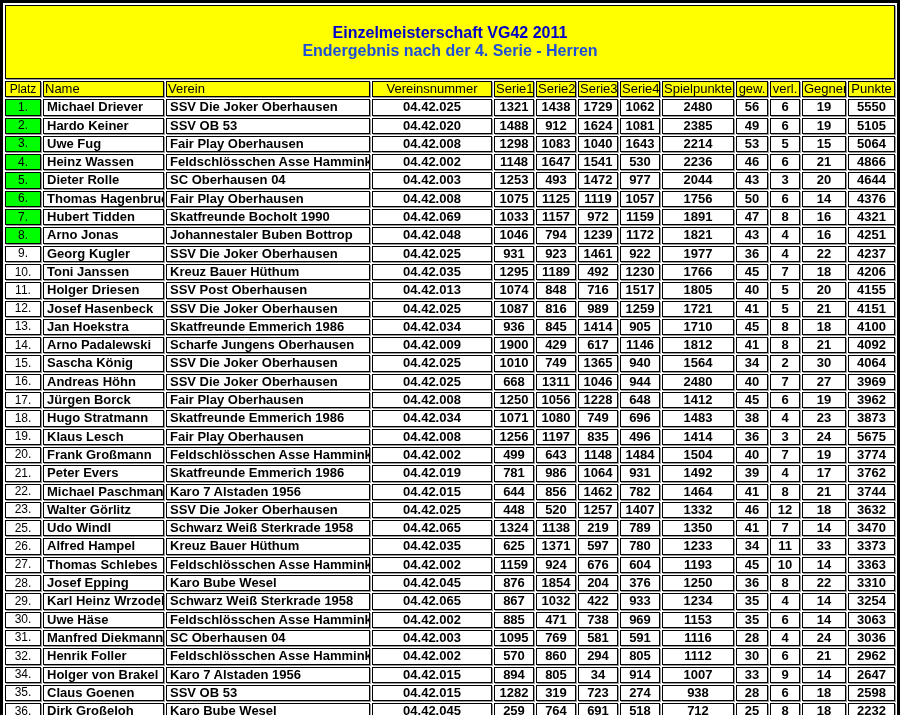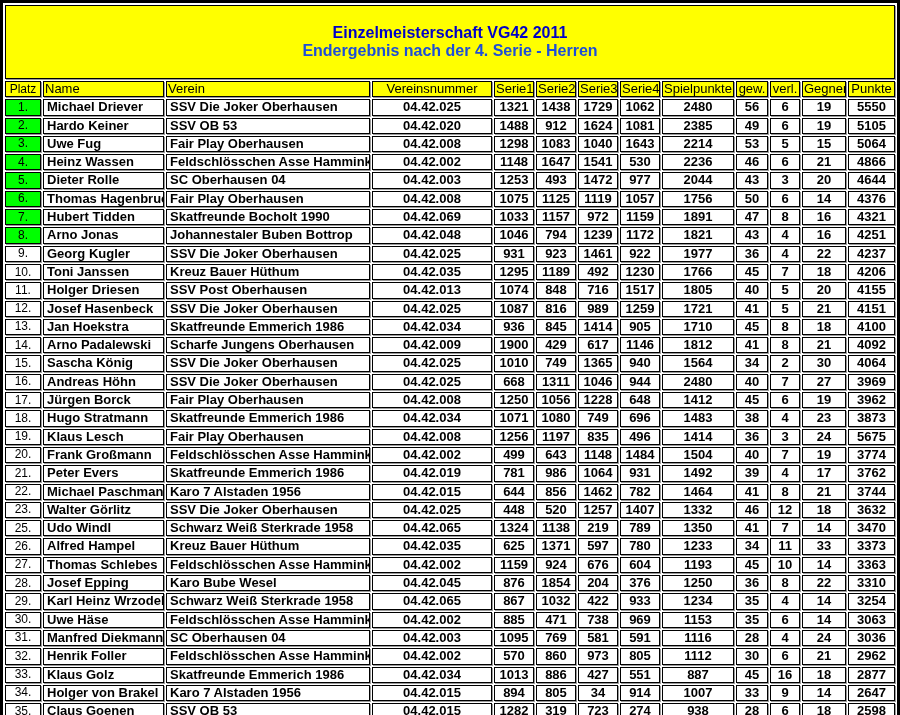--- a/index.html
+++ b/index.html
@@ -553,42 +553,27 @@
         <td class="c11">24</td>
         <td class="c12">3036</td>
       </tr>
       <tr>
         <td class="c0">32.</td>
         <td class="c1">Henrik Foller</td>
         <td class="c2">Feldschlösschen Asse Hamminkeln</td>
         <td class="c3">04.42.002</td>
         <td class="c4">570</td>
         <td class="c5">860</td>
-        <td class="c6">973</td>
+        <td class="c6">294</td>
         <td class="c7">805</td>
         <td class="c8">1112</td>
         <td class="c9">30</td>
         <td class="c10">6</td>
         <td class="c11">21</td>
         <td class="c12">2962</td>
-      </tr>
-      <tr>
-        <td class="c0">33.</td>
-        <td class="c1">Klaus Golz</td>
-        <td class="c2">Skatfreunde Emmerich 1986</td>
-        <td class="c3">04.42.034</td>
-        <td class="c4">1013</td>
-        <td class="c5">886</td>
-        <td class="c6">427</td>
-        <td class="c7">551</td>
-        <td class="c8">887</td>
-        <td class="c9">45</td>
-        <td class="c10">16</td>
-        <td class="c11">18</td>
-        <td class="c12">2877</td>
       </tr>
       <tr>
         <td class="c0">34.</td>
         <td class="c1">Holger von Brakel</td>
         <td class="c2">Karo 7 Alstaden 1956</td>
         <td class="c3">04.42.015</td>
         <td class="c4">894</td>
         <td class="c5">805</td>
         <td class="c6">34</td>
         <td class="c7">914</td>

